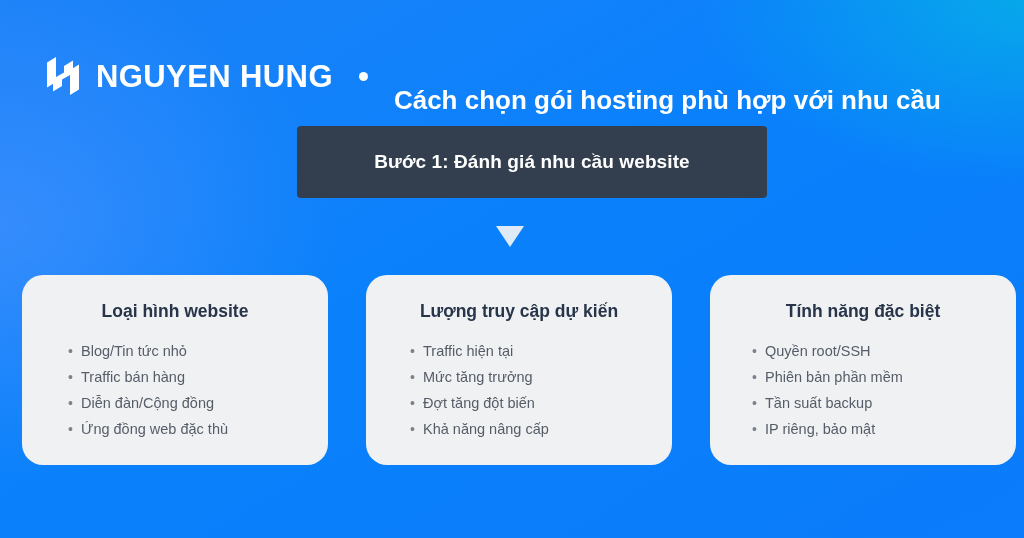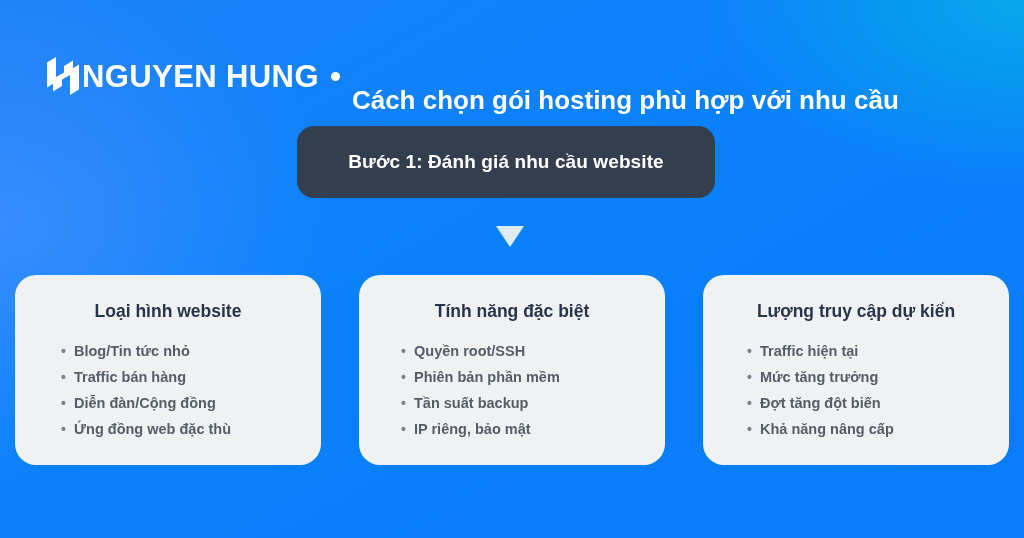--- a/index.html
+++ b/index.html
@@ -12,75 +12,75 @@
     background:
       radial-gradient(ellipse 520px 300px at 100% 0%, rgba(6,175,232,0.85) 0%, rgba(6,175,232,0.0) 62%),
       radial-gradient(ellipse 560px 420px at 0% 42%, rgba(82,150,255,0.55) 0%, rgba(82,150,255,0.0) 60%),
       linear-gradient(150deg, #1c82f8 0%, #0a81fb 45%, #0a7efb 72%, #0b7cfb 100%);
     overflow:hidden;
   }
 
   
   #header {
     position:absolute; left:44px; top:38px;
-    display:flex; align-items:center; 
+    display:flex; align-items:center; gap:14px;
   }
   #logo-mark { width:38px; height:50px; display:block; flex:none; }
   #brand-name {
     color:#ffffff; font-size:31px; font-weight:bold;
     letter-spacing:0.4px; white-space:nowrap; line-height:1;
   }
   #header-dot {
     width:9px; height:9px; border-radius:50%;
     background:#ffffff; flex:none; margin:0 12px;
   }
   #header-title {
     color:#ffffff; font-size:26px; font-weight:bold;
     white-space:nowrap; line-height:1.1;margin-top:48px;
   }
 
   
   #step-box {
     position:absolute; left:297px; top:126px;
-    width:418px; height:72px; border-radius:17px;
+    width:470px; height:72px; border-radius:4px;
     background:#333f4f;
     display:flex; align-items:center; justify-content:center;
   }
   #step-label {
     color:#ffffff; font-size:19px; font-weight:bold;
     letter-spacing:0.1px; white-space:nowrap;
   }
 
   
   #arrow-down {
     position:absolute; left:496px; top:226px;
     width:0; height:0;
     border-left:14px solid transparent;
     border-right:14px solid transparent;
     border-top:21px solid #dfeaf7;
   }
 
   
   #cards {
-    position:absolute; left:15px; top:275px;
+    position:absolute; left:22px; top:275px;
     width:994px; height:190px;
     display:flex; gap:38px;
   }
   .card {
     flex:1 1 0; height:190px;
     background:#f0f1f3; border-radius:21px;
     padding:26px 0 0 0;
     display:flex; flex-direction:column; align-items:center;
   }
   .card-title {
     color:#273449; font-size:17.5px; font-weight:bold;
     text-align:center; line-height:1.2; margin-bottom:17px;
     white-space:nowrap;
   }
-  .card-list { list-style:none; width:100%; padding:0 0 0 46px;font-weight:bold; }
+  .card-list { list-style:none; width:100%; padding:0 0 0 46px; }
   .card-list li {
     color:#555d68; font-size:14.5px; line-height:1.79;
     white-space:nowrap; position:relative; padding-left:13px;
   }
   .card-list li::before {
     content:"\2022"; position:absolute; left:0; top:0;
     color:#7b828c; font-size:14px;
   }
   .card-2 .card-list { padding-left:44px; }
   .card-3 .card-list { padding-left:42px; }
@@ -113,34 +113,34 @@
     <div class="card card-1">
       <div class="card-title">Loại hình website</div>
       <ul class="card-list">
         <li>Blog/Tin tức nhỏ</li>
         <li>Traffic bán hàng</li>
         <li>Diễn đàn/Cộng đồng</li>
         <li>Ứng đồng web đặc thù</li>
       </ul>
     </div>
 
+    <div class="card card-2">
+      <div class="card-title">Lượng truy cập dự kiến</div>
+      <ul class="card-list">
+        <li>Traffic hiện tại</li>
+        <li>Mức tăng trưởng</li>
+        <li>Đợt tăng đột biến</li>
+        <li>Khả năng nâng cấp</li>
+      </ul>
+    </div>
+
     <div class="card card-3">
       <div class="card-title">Tính năng đặc biệt</div>
       <ul class="card-list">
         <li>Quyền root/SSH</li>
         <li>Phiên bản phần mềm</li>
         <li>Tần suất backup</li>
         <li>IP riêng, bảo mật</li>
       </ul>
     </div>
 
-    <div class="card card-2">
-      <div class="card-title">Lượng truy cập dự kiến</div>
-      <ul class="card-list">
-        <li>Traffic hiện tại</li>
-        <li>Mức tăng trưởng</li>
-        <li>Đợt tăng đột biến</li>
-        <li>Khả năng nâng cấp</li>
-      </ul>
-    </div>
-
   </div>
 </div>
 
 </body></html>

